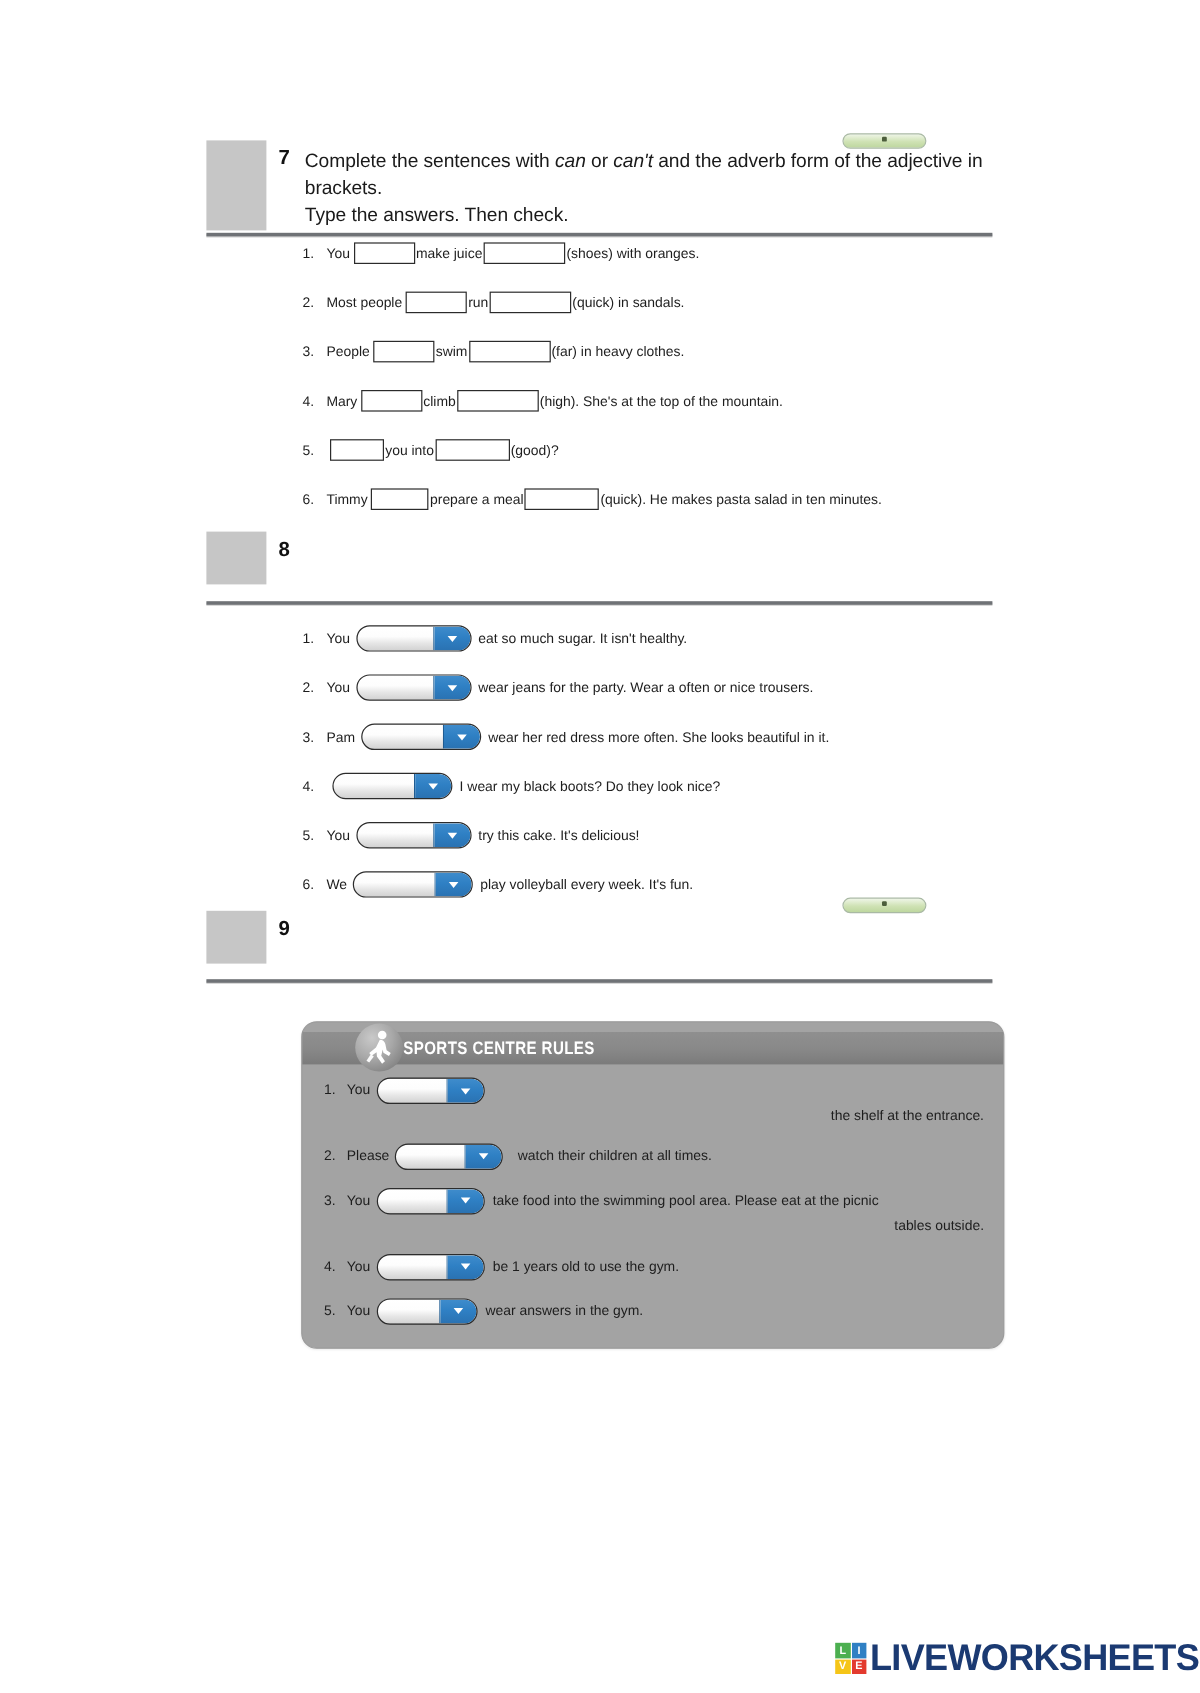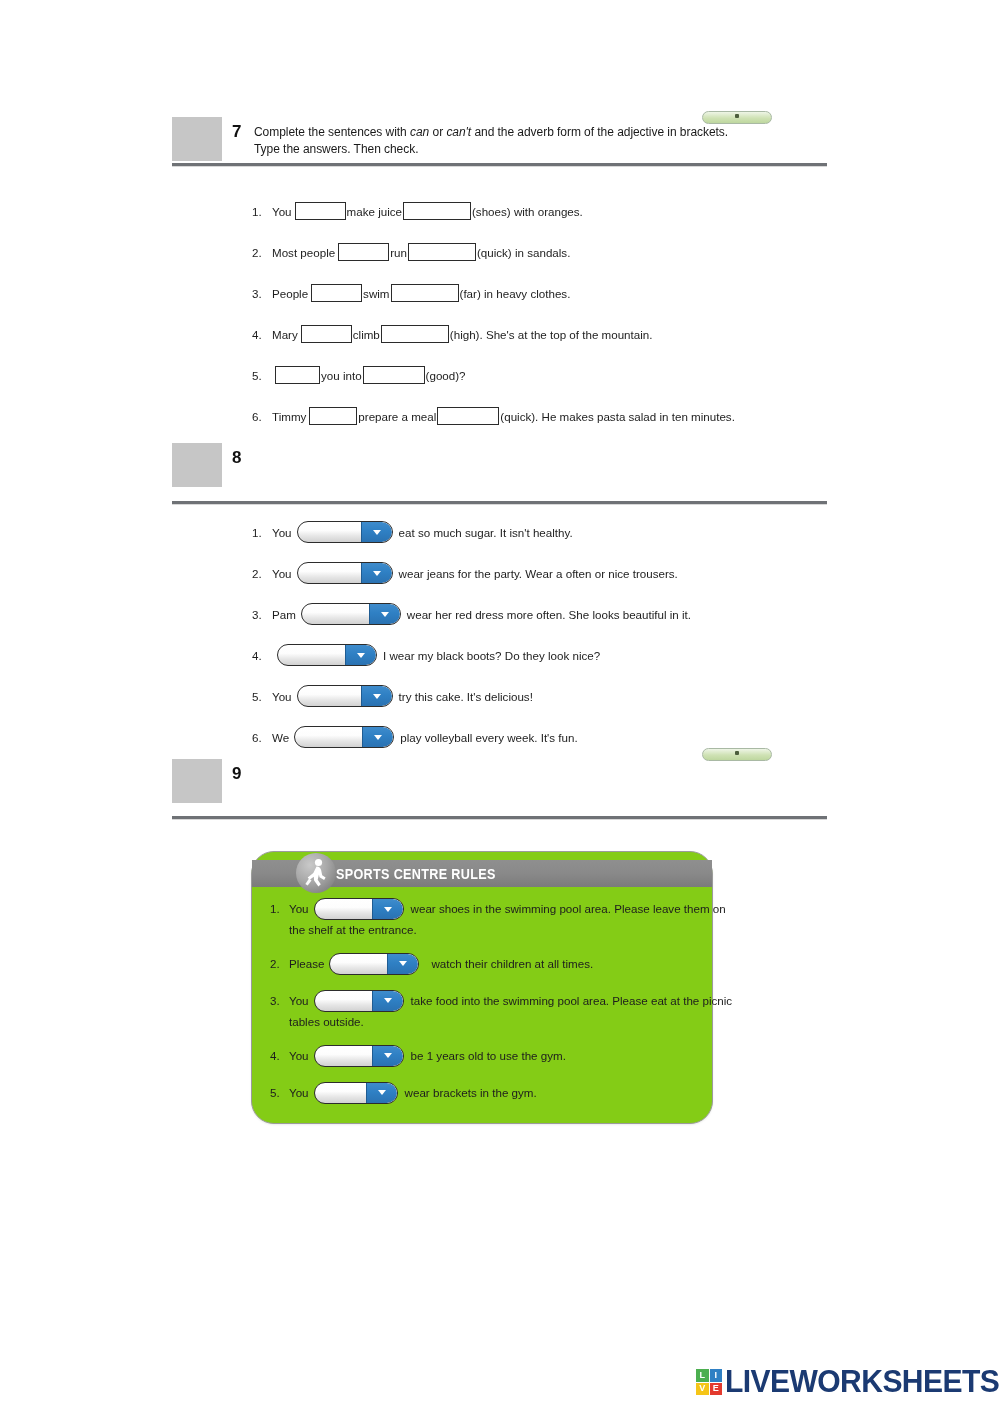--- a/index.html
+++ b/index.html
@@ -45,21 +45,21 @@
   .ex-num {
     font-size: 17px;
     font-weight: bold;
     line-height: 1;
     padding: 6px 0 0 10px;
     width: 22px;
     flex: 0 0 22px;
     color: #111;
   }
   .ex-text {
-    font-size: 12px;
+    font-size: 16px;
     line-height: 1.42;
     padding-top: 7px;
     letter-spacing: -0.05px;
     color: #1a1a1a;
   }
   .ex-text i { font-style: italic; }
   .ex-rule {
     height: 3px;
     background: #6f7276;
     margin-top: 2px;
@@ -169,24 +169,24 @@
   }
   .q8 .idx { width: 20px; flex: 0 0 20px; }
   .q8 .lead { margin-right: 5px; }
   .q8 .tail { margin-left: 6px; }
 
   
   .rules-card {
     position: absolute;
     left: 251px;
     top: 851px;
-    width: 462px;
+    width: 586px;
     border: 1.4px solid #9b9b9b;
-    border-radius: 23px;
-    background: #84cc16;
+    border-radius: 13px;
+    background: #a3a3a3;
     box-sizing: border-box;
     padding-bottom: 14px;
     box-shadow: 0 1px 2px rgba(0,0,0,0.08);
   }
   .rules-bar {
     position: relative;
     height: 27px;
     margin: 8px 0 0 0;
     background: linear-gradient(to bottom, #8f8f8f 0%, #898989 50%, #7b7b7b 100%);
     display: flex;
@@ -222,21 +222,21 @@
     color: #1d1d1d;
     padding: 0 16px 0 18px;
     margin-bottom: 13px;
     line-height: 1.55;
   }
   .r9 .idx { width: 19px; flex: 0 0 19px; padding-top: 3px; }
   .r9 .body { flex: 1; }
   .r9 .lead { margin-right: 5px; }
   .r9 .tail { margin-left: 7px; }
   .r9 .row1 { display: flex; align-items: center; height: 24px; white-space: nowrap; }
-  .r9 .row2 { display: block; }
+  .r9 .row2 { display: block; text-align: right; }
 
   
   .lw {
     position: absolute;
     left: 696px;
     top: 1364px;
     display: flex;
     align-items: center;
   }
   .lw-grid {
@@ -444,21 +444,20 @@
 
       <div class="r9">
         <span class="idx">1.</span>
         <span class="body">
           <span class="row1">
             <span class="lead">You</span>
             <span class="pill" style="width:90px;">
               <span class="pillval"></span>
               <span class="arrowbox"></span>
             </span>
-            <span class="tail">wear shoes in the swimming pool area. Please leave them on</span>
           </span>
           <span class="row2">the shelf at the entrance.</span>
         </span>
       </div>
 
       <div class="r9">
         <span class="idx">2.</span>
         <span class="body">
           <span class="row1">
             <span class="lead">Please</span>
@@ -504,21 +503,21 @@
 
       <div class="r9" style="margin-bottom:4px;">
         <span class="idx">5.</span>
         <span class="body">
           <span class="row1">
             <span class="lead">You</span>
             <span class="pill" style="width:84px;">
               <span class="pillval"></span>
               <span class="arrowbox"></span>
             </span>
-            <span class="tail">wear brackets in the gym.</span>
+            <span class="tail">wear answers in the gym.</span>
           </span>
           <span class="row2"></span>
         </span>
       </div>
     </div>
   </div>
 
   <div class="lw">
     <div class="lw-grid">
       <span style="background:#4caf50;">L</span>

